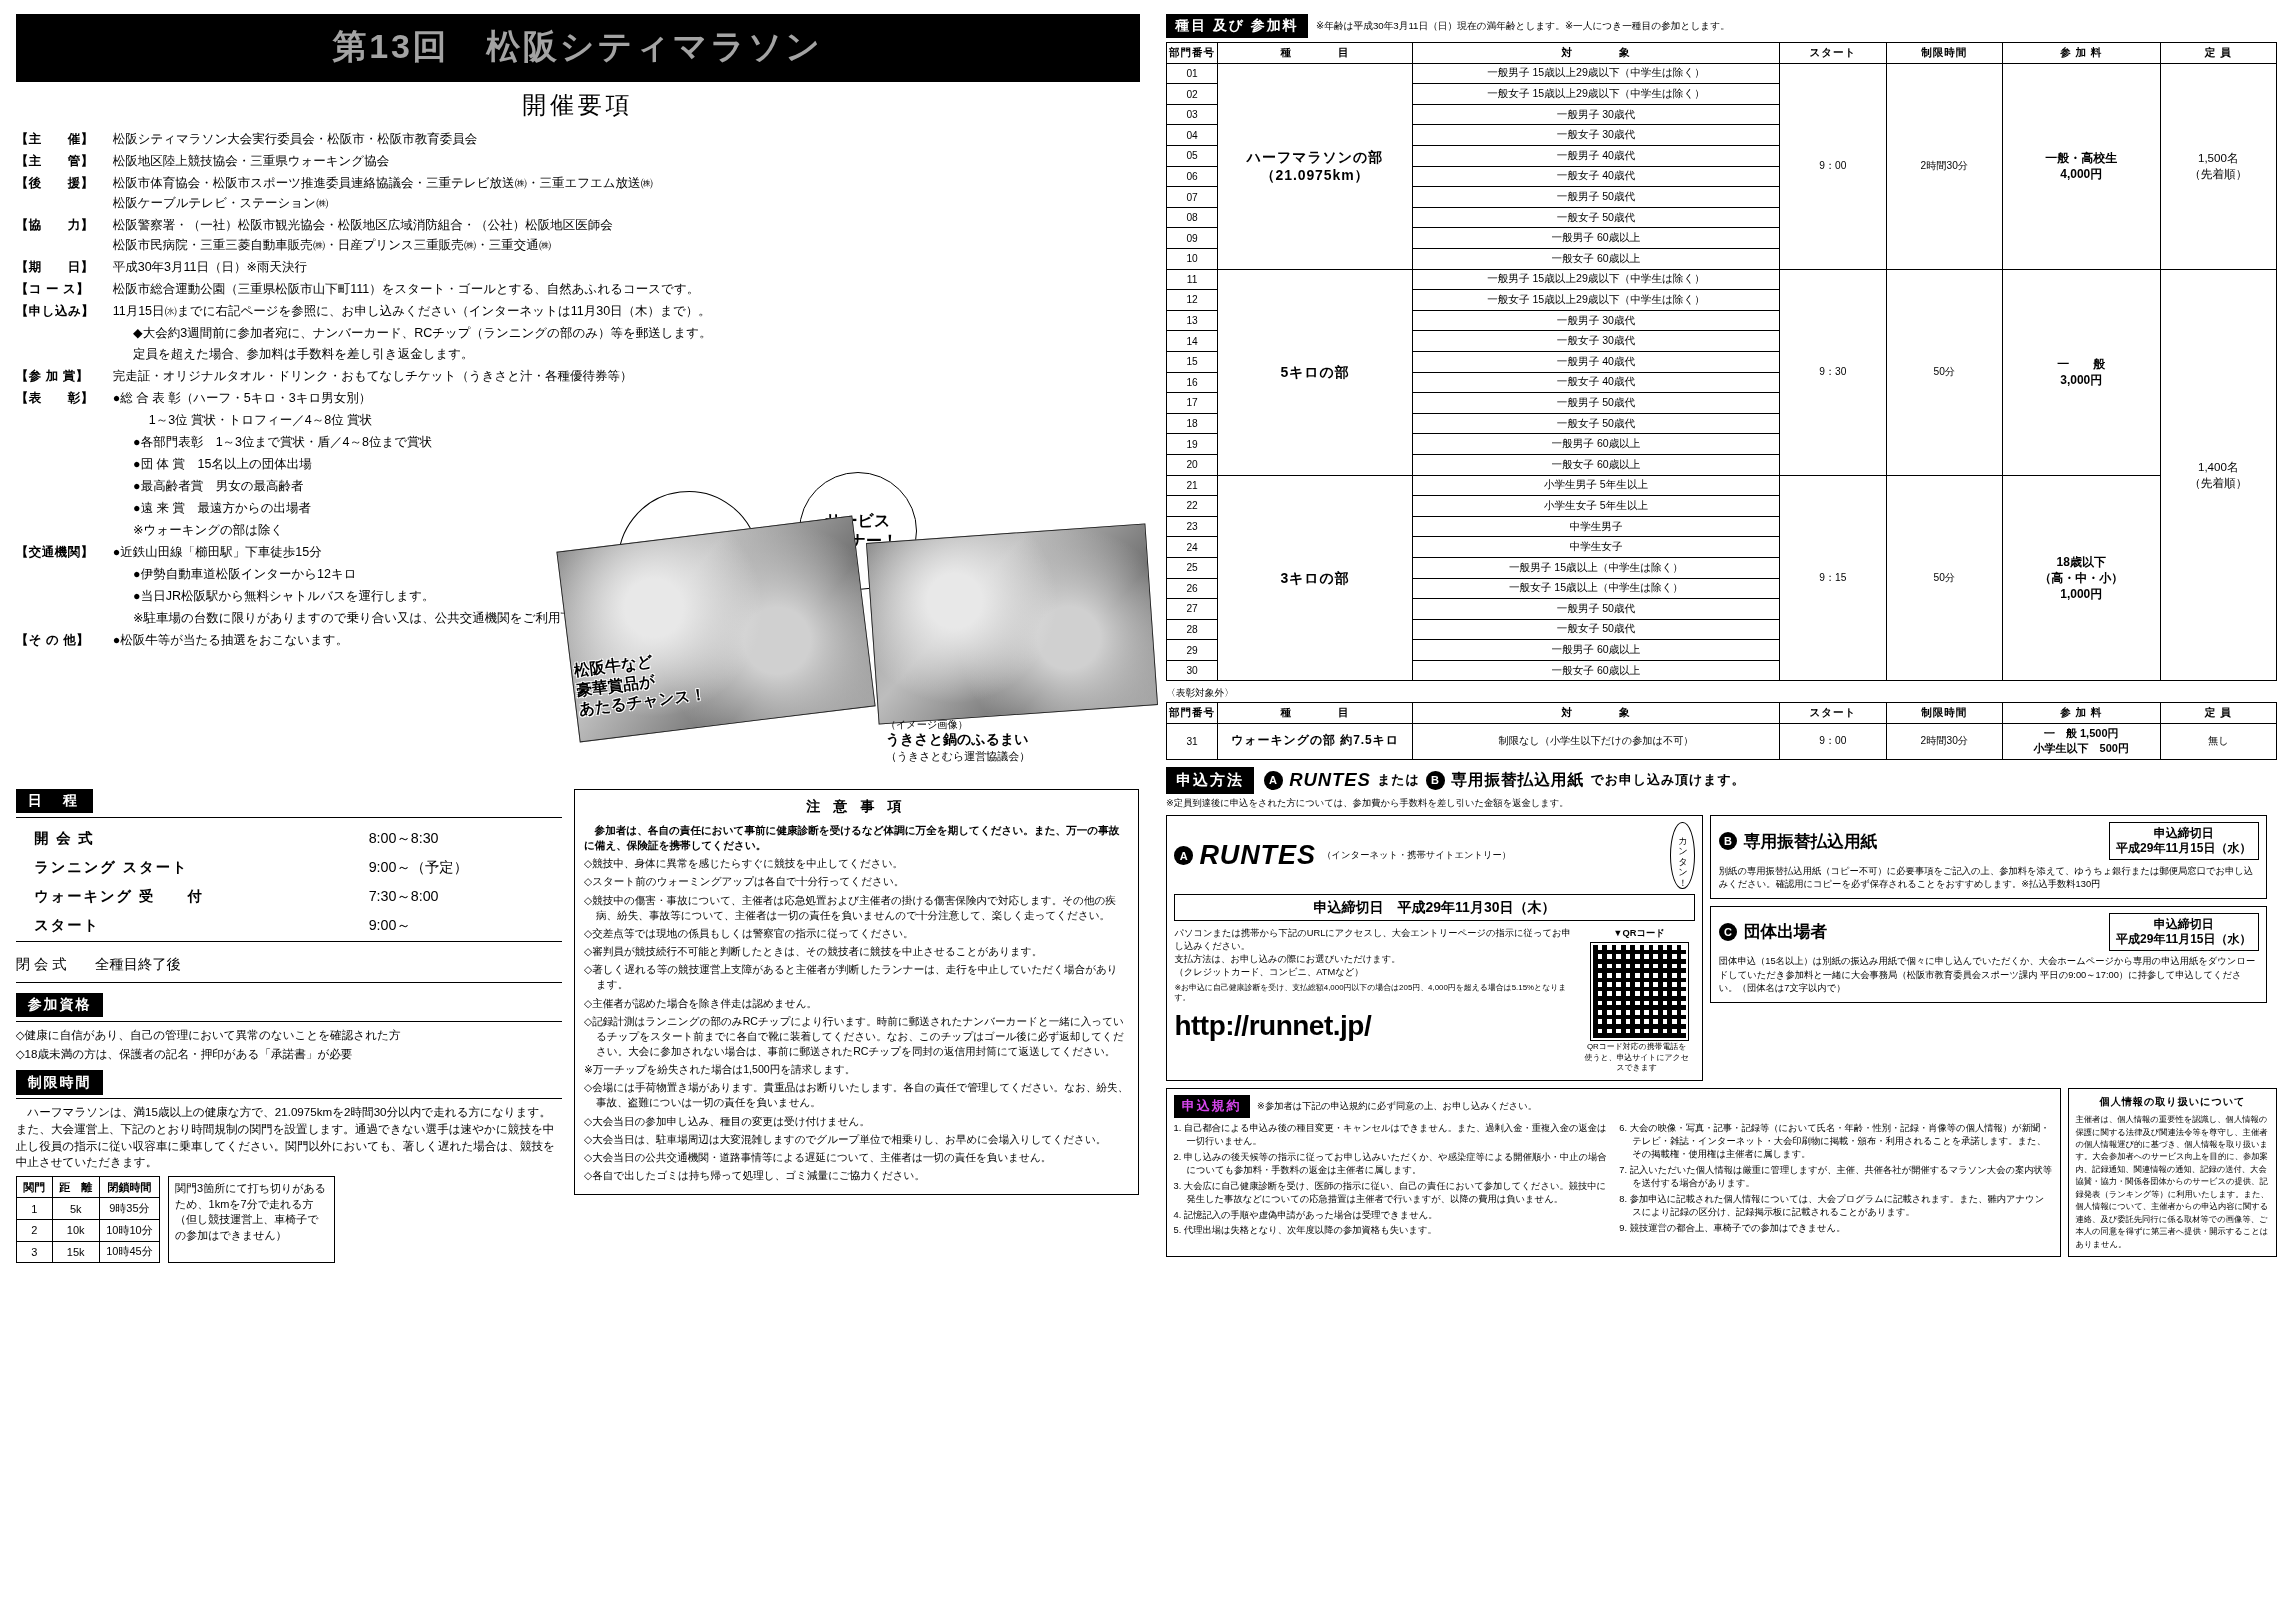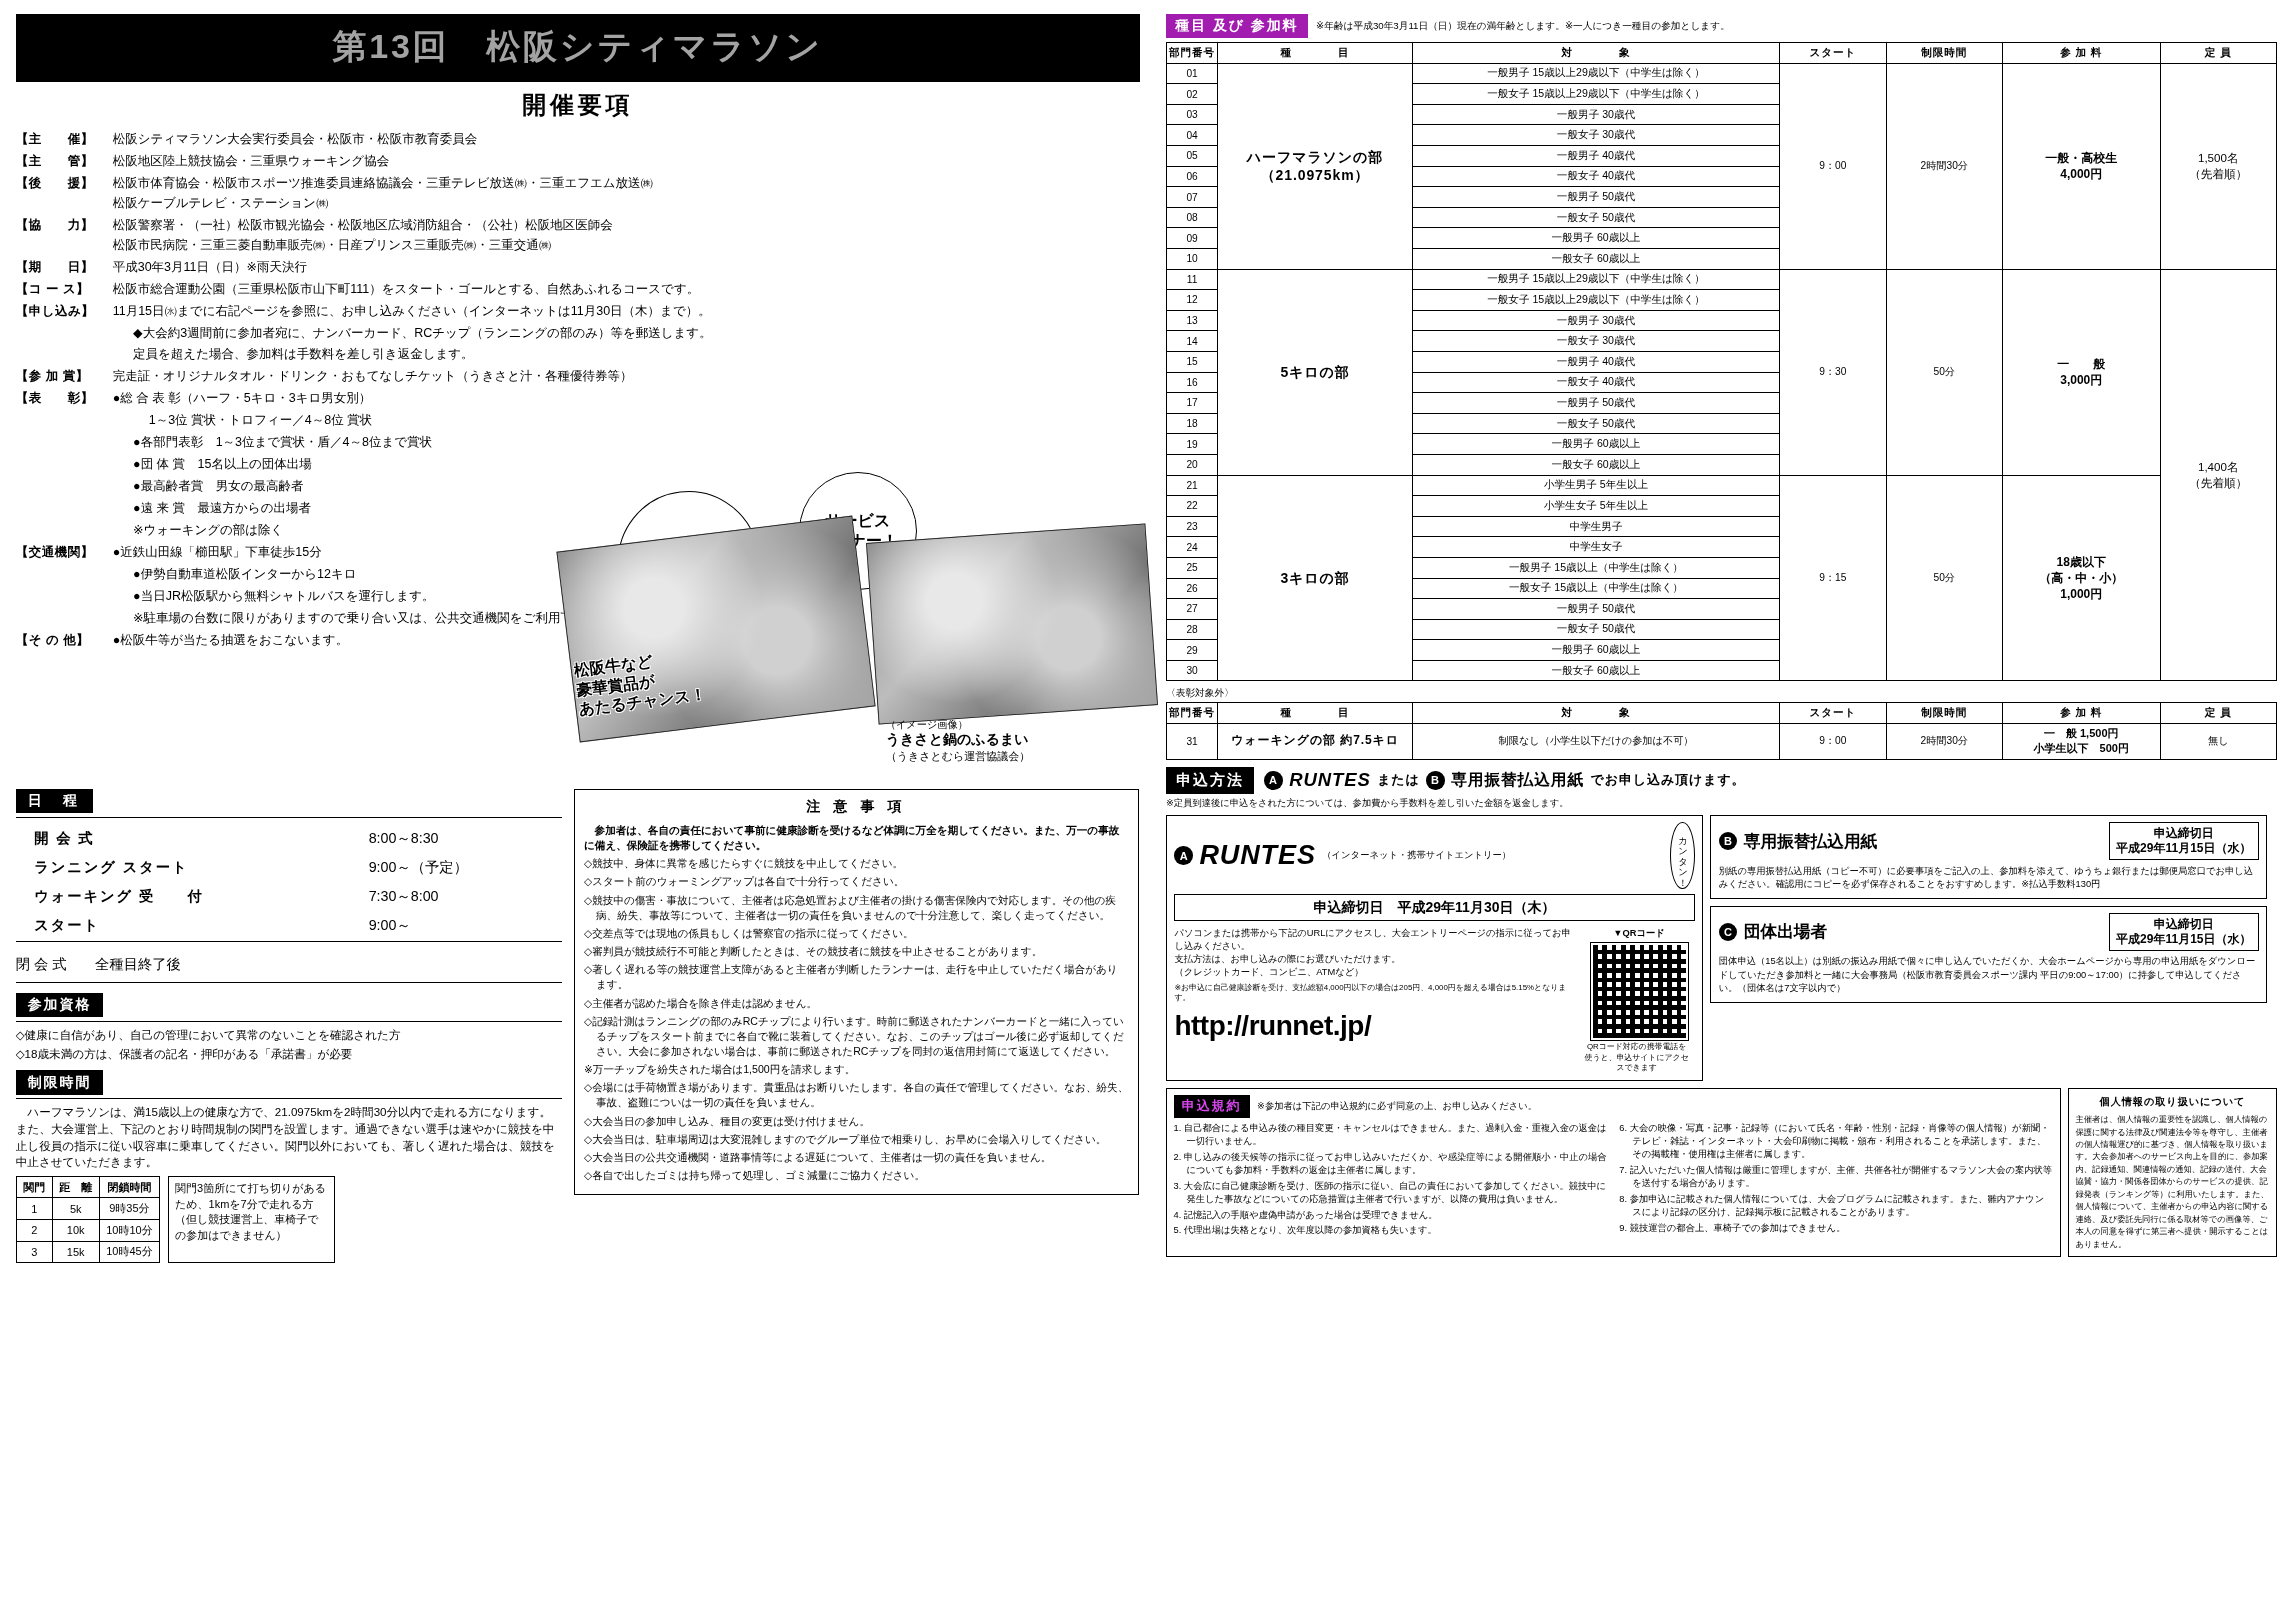--- a/index.html
+++ b/index.html
@@ -4,21 +4,21 @@
 <style>
   html,body{margin:0;padding:0;background:#ffffff;}
   body{width:2295px;height:1623px;font-family:"Liberation Sans","DejaVu Sans",sans-serif;color:#000;}
   .page{position:relative;width:2295px;height:1623px;box-sizing:border-box;padding:13px 15.7px;}
   .col-left{position:absolute;left:15.7px;top:14px;width:1124px;}
   .col-right{position:absolute;left:1166px;top:14px;width:1111px;}
 
   
   .title-bar{background:#000;color:#a3a3a3;text-align:center;font-weight:bold;font-size:34px;letter-spacing:2.8px;padding:10.2px 0 12px;}
   .subtitle{text-align:center;font-size:20.4px;font-weight:bold;margin-top:10.2px;letter-spacing:0.9px;}
-  .subtitle2{text-align:center;font-size:24px;font-weight:bold;margin-top:6.5px;letter-spacing:3.7px;}
+  .subtitle2{text-align:center;font-size:24px;font-weight:normal;margin-top:6.5px;letter-spacing:3.7px;}
 
   
   .outline{margin-top:9.3px;font-size:12.5px;line-height:1.5;}
   .orow{display:flex;align-items:flex-start;margin-bottom:1.9px;}
   .olabel{width:97px;flex:0 0 97px;font-weight:bold;letter-spacing:0.5px;}
   .obody{flex:1;}
   .obody div{margin-bottom:1.4px;}
   .ind1{padding-left:20.4px;}
   .ind2{padding-left:36px;}
 
@@ -59,21 +59,21 @@
   .gate-note{font-size:11px;line-height:1.4;border:0.9px solid #000;padding:4.6px 5.6px;width:153px;}
 
   
   .notice{border:1.4px solid #000;padding:7.4px 9.3px;font-size:10.6px;line-height:1.42;}
   .notice h4{text-align:center;font-weight:bold;font-size:14px;letter-spacing:4.6px;margin:0 0 5.6px;}
   .notice p{margin:0 0 3.2px;text-indent:0;}
   .notice .ind{padding-left:12px;text-indent:-12px;}
 
   
   .evt-head{display:flex;align-items:center;gap:8.3px;}
-  .evt-head .tag{background:#a21caf;color:#fff;font-weight:bold;font-size:14px;padding:3.2px 9.3px;letter-spacing:1.9px;}
+  .evt-head .tag{background:#000000;color:#fff;font-weight:bold;font-size:14px;padding:3.2px 9.3px;letter-spacing:1.9px;}
   .evt-head .note{font-size:9.7px;}
   .tbl{width:100%;border-collapse:collapse;font-size:10.2px;margin-top:3.7px;table-layout:fixed;}
   .tbl th,.tbl td{border:0.9px solid #000;text-align:center;padding:2.8px 0.9px;}
   .tbl th{font-weight:bold;font-size:10.6px;letter-spacing:0.9px;}
   .tbl td.evt{font-weight:bold;font-size:14px;line-height:1.3;letter-spacing:0.9px;}
   .tbl td.tgt{text-align:center;font-size:10.6px;}
   .tbl td.fee{font-size:12px;font-weight:bold;line-height:1.35;}
   .tbl td.cap{font-size:11.6px;line-height:1.35;}
 
   .outnote{font-size:9.7px;margin:5.6px 0 1.9px;}

